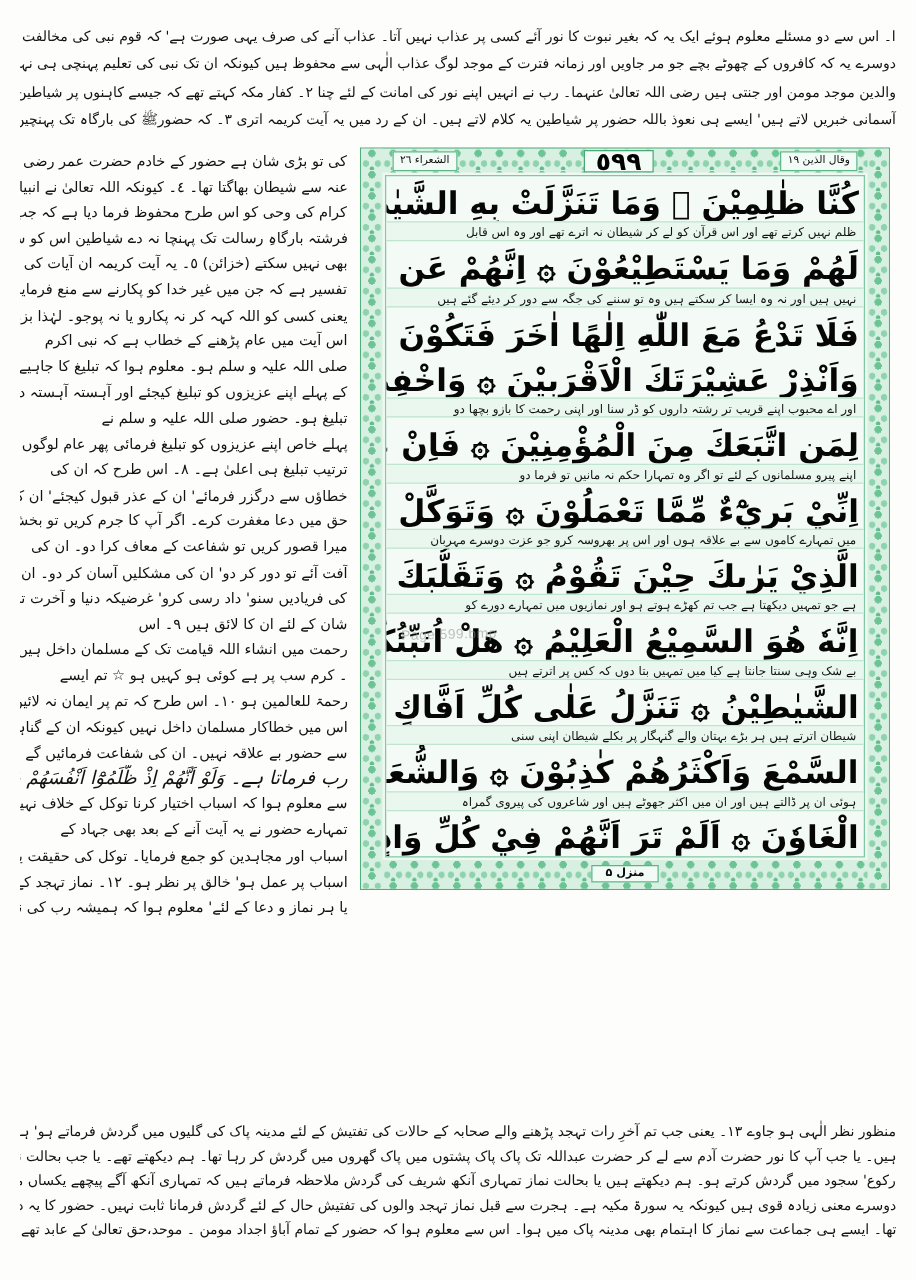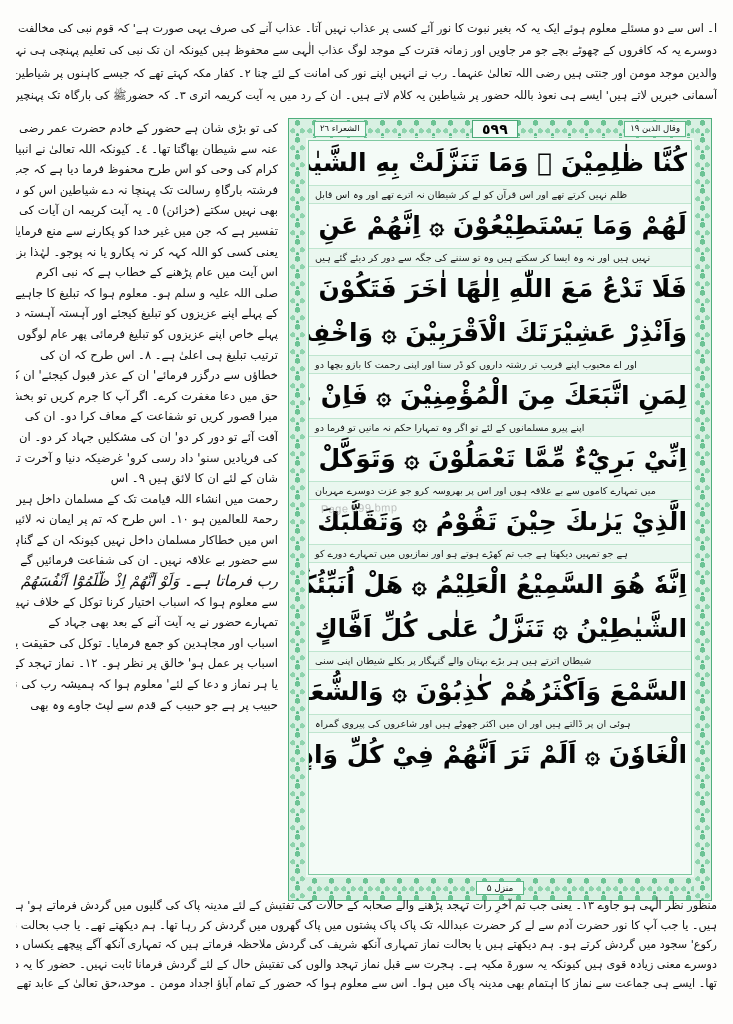--- a/index.html
+++ b/index.html
@@ -40,21 +40,21 @@
   .left-col .line.ar{font-size:15px;font-style:italic;}
   
   .bot-band{
     position:absolute;left:16px;top:896px;width:701px;height:120px;
   }
   .bot-band .line{
     font-size:11.2px;line-height:19.6px;white-space:nowrap;overflow:hidden;
   }
   
   .quran-panel{
-    position:absolute;left:288px;top:118px;width:424px;height:783px;
+    position:absolute;left:288px;top:118px;width:424px;height:594px;
     background:#eef8f1;
     border:1px solid #4fae7c;
     box-sizing:border-box;
     padding:0;
   }
   
   .ornament{
     position:absolute;background-color:#d8f0e2;
     background-image:
       radial-gradient(circle at 50% 22%, #6cc394 0 18%, transparent 19%),
@@ -76,21 +76,21 @@
   }
   .hdr-box{
     background:#f2fbf6;border:1px solid #5fb98a;
     font-size:8.5px;line-height:13px;padding:0 5px;height:14px;
     display:flex;align-items:center;color:#0d0d0d;
     direction:rtl;white-space:nowrap;
     font-family:"DejaVu Sans","Liberation Sans",sans-serif;
   }
   .hdr-page{
     background:#f2fbf6;border:1px solid #4aa878;
-    font-size:14px;font-weight:bold;height:16px;padding:0 9px;
+    font-size:20px;font-weight:bold;height:16px;padding:0 9px;
     display:flex;align-items:center;color:#000;
     direction:rtl;
   }
   
   .quran-inner{
     position:absolute;left:19px;top:21px;right:19px;bottom:25px;
     border:1px solid #7fc9a2;
     background:#f4fbf7;
     box-sizing:border-box;
     overflow:hidden;
@@ -99,36 +99,36 @@
   .ayah-row{
     direction:rtl;text-align:center;
     font-size:25px;line-height:44px;
     color:#060606;
     padding:0 4px;
     white-space:nowrap;overflow:hidden;
     font-family:"DejaVu Sans","Liberation Sans",sans-serif;
     font-weight:600;
   }
   .trans-row{
-    direction:rtl;text-align:left;
+    direction:rtl;text-align:right;
     font-size:9.6px;line-height:17px;
     color:#141414;
     background:#eaf7ef;
     border-top:1px solid #bfe5cf;border-bottom:1px solid #bfe5cf;
     padding:0 6px;
     white-space:nowrap;overflow:hidden;
   }
   
   .manzil-wrap{
     position:absolute;left:0;right:0;bottom:2px;height:20px;
     display:flex;align-items:center;justify-content:center;z-index:6;
   }
   .manzil{
     background:#f2fbf6;border:1px solid #59b686;
-    font-size:9px;padding:1px 10px;direction:rtl;color:#0b0b0b;
+    font-size:9px;padding:1px 10px;direction:rtl;color:#0b0b0b;font-weight:bold;
   }
   
   .watermark{
     position:absolute;left:32px;top:383px;
     font-size:11px;color:#8e8e8e;opacity:.55;
     transform:rotate(-1.5deg);letter-spacing:.4px;
     pointer-events:none;user-select:none;
     font-family:"Liberation Sans",sans-serif;
   }
 </style>
@@ -148,39 +148,40 @@
     <div class="line">کی تو بڑی شان ہے حضور کے خادم حضرت عمر رضی اللہ</div>
     <div class="line">عنہ سے شیطان بھاگتا تھا۔ ٤۔ کیونکہ اللہ تعالیٰ نے انبیاء</div>
     <div class="line">کرام کی وحی کو اس طرح محفوظ فرما دیا ہے کہ جب تک</div>
     <div class="line">فرشتہ بارگاہِ رسالت تک پہنچا نہ دے شیاطین اس کو سن</div>
     <div class="line">بھی نہیں سکتے (خزائن) ٥۔ یہ آیت کریمہ ان آیات کی</div>
     <div class="line">تفسیر ہے کہ جن میں غیر خدا کو پکارنے سے منع فرمایا گیا</div>
     <div class="line">یعنی کسی کو اللہ کہہ کر نہ پکارو یا نہ پوجو۔ لہٰذا بزرگوں کو</div>
     <div class="line">اس آیت میں عام پڑھنے کے خطاب ہے کہ نبی اکرم</div>
     <div class="line">صلی اللہ علیہ و سلم ہو۔ معلوم ہوا کہ تبلیغ کا جاہیے</div>
     <div class="line">کے پہلے اپنے عزیزوں کو تبلیغ کیجئے اور آہستہ آہستہ دور دور</div>
+    <div class="line">تبلیغ ہو۔ حضور صلی اللہ علیہ و سلم نے</div>
     <div class="line">پہلے خاص اپنے عزیزوں کو تبلیغ فرمائی پھر عام لوگوں کو</div>
     <div class="line">ترتیب تبلیغ ہی اعلیٰ ہے۔ ٨۔ اس طرح کہ ان کی</div>
     <div class="line">خطاؤں سے درگزر فرمائے' ان کے عذر قبول کیجئے' ان کے</div>
     <div class="line">حق میں دعا مغفرت کرے۔ اگر آپ کا جرم کریں تو بخش دو اگر</div>
     <div class="line">میرا قصور کریں تو شفاعت کے معاف کرا دو۔ ان کی</div>
-    <div class="line">آفت آئے تو دور کر دو' ان کی مشکلیں جہاد کر دو۔ ان</div>
+    <div class="line">آفت آئے تو دور کر دو' ان کی مشکلیں آسان کر دو۔ ان</div>
     <div class="line">کی فریادیں سنو' داد رسی کرو' غرضیکہ دنیا و آخرت تمہاری</div>
     <div class="line">شان کے لئے ان کا لائق ہیں ٩۔ اس</div>
     <div class="line">رحمت میں انشاء اللہ قیامت تک کے مسلمان داخل ہیں۔</div>
+    <div class="line">۔ کرم سب پر ہے کوئی ہو کہیں ہو ☆ تم ایسے</div>
     <div class="line">رحمۃ للعالمین ہو ١٠۔ اس طرح کہ تم پر ایمان نہ لائیں</div>
     <div class="line">اس میں خطاکار مسلمان داخل نہیں کیونکہ ان کے گناہوں</div>
     <div class="line">سے حضور بے علاقہ نہیں۔ ان کی شفاعت فرمائیں گے</div>
     <div class="line ar">رب فرماتا ہے۔ وَلَوْ اَنَّهُمْ اِذْ ظَّلَمُوْٓا اَنْفُسَهُمْ جَآءُوْكَ ١١۔ اس</div>
     <div class="line">سے معلوم ہوا کہ اسباب اختیار کرنا توکل کے خلاف نہیں</div>
     <div class="line">تمہارے حضور نے یہ آیت آنے کے بعد بھی جہاد کے</div>
     <div class="line">اسباب اور مجاہدین کو جمع فرمایا۔ توکل کی حقیقت یہ ہے کہ</div>
     <div class="line">اسباب پر عمل ہو' خالق پر نظر ہو۔ ١٢۔ نماز تہجد کے لئے</div>
     <div class="line">یا ہر نماز و دعا کے لئے' معلوم ہوا کہ ہمیشہ رب کی نظر اپنے</div>
-    <div class="line">حبیب پر ہے جو حبیب کے قدم سے لپٹ جاوے وہ بھی</div>
   </div>
 
   <div class="quran-panel">
 
     <div class="ornament orn-top"></div>
     <div class="ornament orn-bottom"></div>
     <div class="ornament orn-left"></div>
     <div class="ornament orn-right"></div>
 
     <div class="hdr">
@@ -197,20 +198,21 @@
       <div class="ayah-row">فَلَا تَدْعُ مَعَ اللّٰهِ اِلٰهًا اٰخَرَ فَتَكُوْنَ مِنَ الْمُعَذَّبِيْنَ ۞</div>
       <div class="ayah-row">وَاَنْذِرْ عَشِيْرَتَكَ الْاَقْرَبِيْنَ ۞ وَاخْفِضْ جَنَاحَكَ</div>
       <div class="trans-row">اور اے محبوب اپنے قریب تر رشتہ داروں کو ڈر سنا اور اپنی رحمت کا بازو بچھا دو</div>
       <div class="ayah-row">لِمَنِ اتَّبَعَكَ مِنَ الْمُؤْمِنِيْنَ ۞ فَاِنْ عَصَوْكَ فَقُلْ</div>
       <div class="trans-row">اپنے پیرو مسلمانوں کے لئے تو اگر وہ تمہارا حکم نہ مانیں تو فرما دو</div>
       <div class="ayah-row">اِنِّيْ بَرِيْٓءٌ مِّمَّا تَعْمَلُوْنَ ۞ وَتَوَكَّلْ عَلَى الْعَزِيْزِ الرَّحِيْمِ ۞</div>
       <div class="trans-row">میں تمہارے کاموں سے بے علاقہ ہوں اور اس پر بھروسہ کرو جو عزت دوسرے مہربان</div>
       <div class="ayah-row">الَّذِيْ يَرٰىكَ حِيْنَ تَقُوْمُ ۞ وَتَقَلُّبَكَ فِى السّٰجِدِيْنَ ۞</div>
       <div class="trans-row">ہے جو تمہیں دیکھتا ہے جب تم کھڑے ہوتے ہو اور نمازیوں میں تمہارے دورے کو</div>
       <div class="ayah-row">اِنَّهٗ هُوَ السَّمِيْعُ الْعَلِيْمُ ۞ هَلْ اُنَبِّئُكُمْ عَلٰى مَنْ تَنَزَّلُ</div>
+      <div class="trans-row">بے شک وہی سنتا جانتا ہے کیا میں تمہیں بتا دوں کہ کس پر اترتے ہیں</div>
       <div class="ayah-row">الشَّيٰطِيْنُ ۞ تَنَزَّلُ عَلٰى كُلِّ اَفَّاكٍ اَثِيْمٍ ۞ يُّلْقُوْنَ</div>
       <div class="trans-row">شیطان اترتے ہیں ہر بڑے بہتان والے گنہگار پر بکلے شیطان اپنی سنی</div>
       <div class="ayah-row">السَّمْعَ وَاَكْثَرُهُمْ كٰذِبُوْنَ ۞ وَالشُّعَرَآءُ يَتَّبِعُهُمُ</div>
       <div class="trans-row">ہوئی ان پر ڈالتے ہیں اور ان میں اکثر جھوٹے ہیں اور شاعروں کی پیروی گمراہ</div>
       <div class="ayah-row">الْغَاوٗنَ ۞ اَلَمْ تَرَ اَنَّهُمْ فِيْ كُلِّ وَادٍ يَّهِيْمُوْنَ ۞</div>
     </div>
 
     <div class="manzil-wrap">
       <div class="manzil">منزل ۵</div>
     </div>

